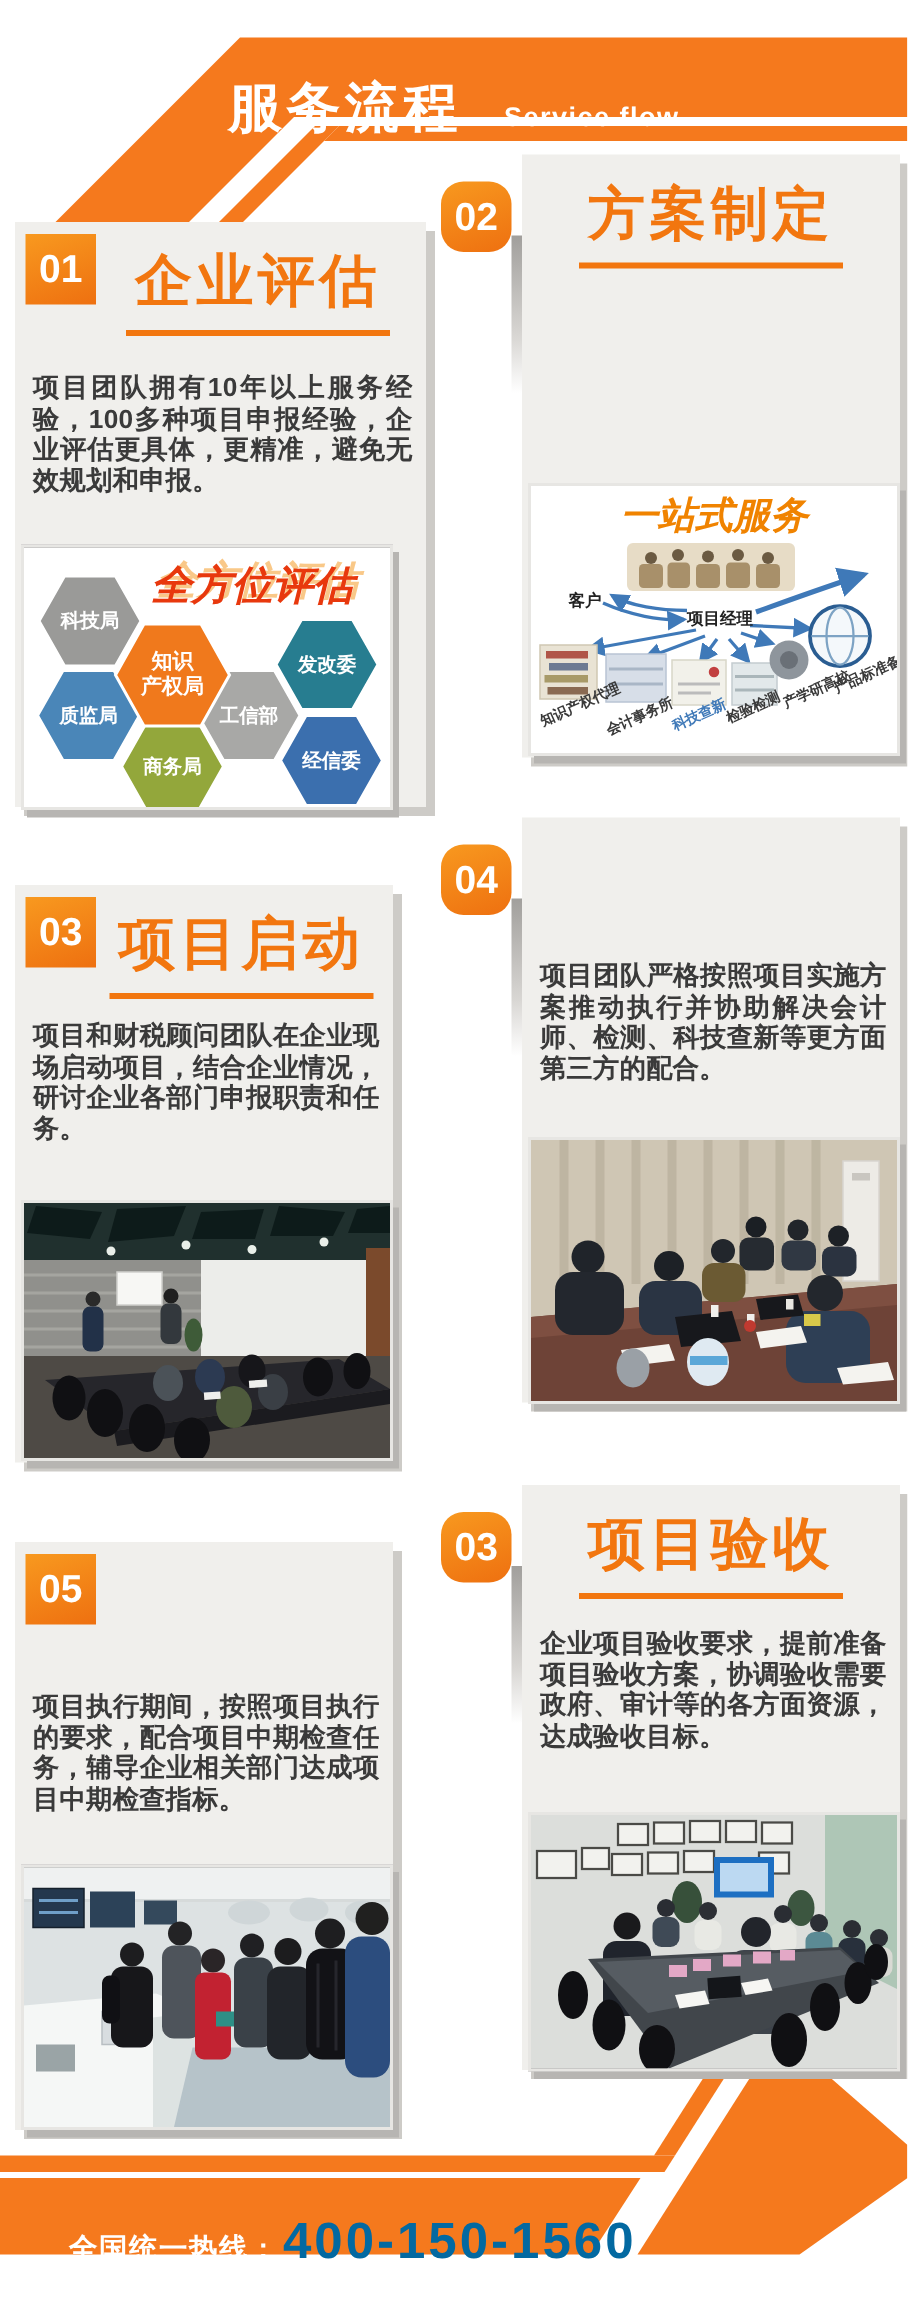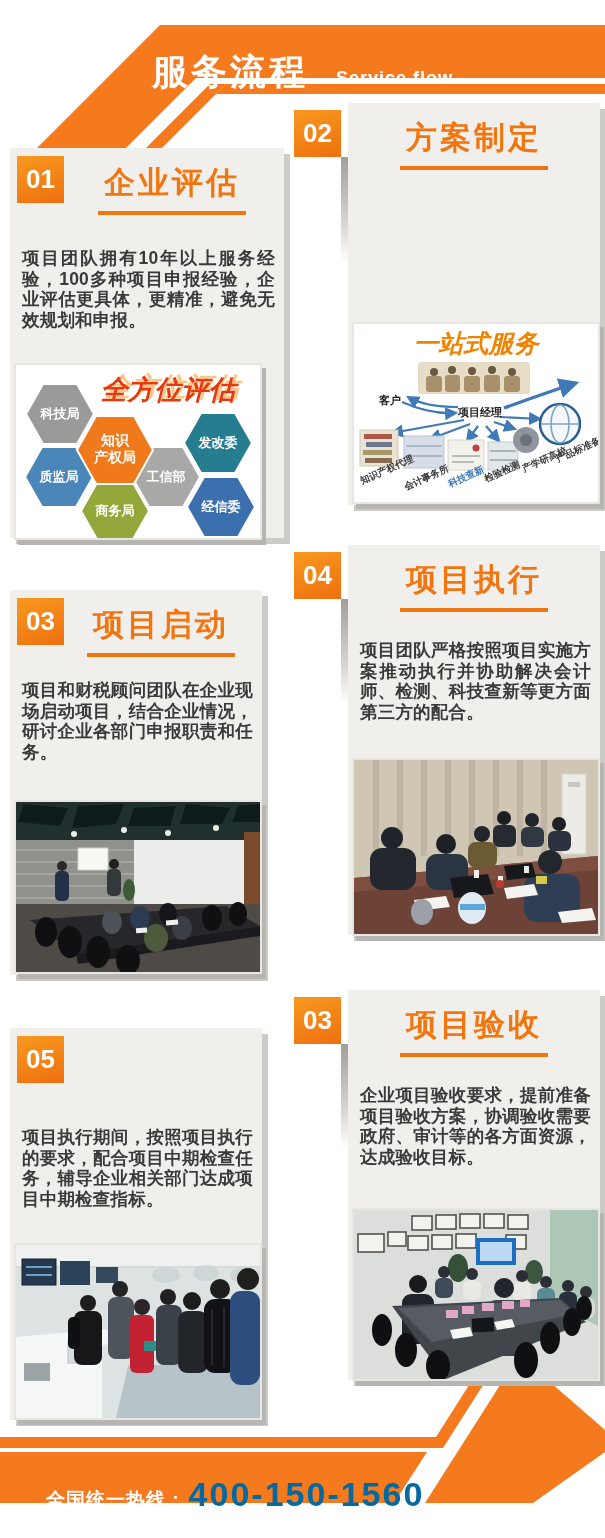--- a/index.html
+++ b/index.html
@@ -10,26 +10,26 @@
   .header-text{position:absolute;left:0;right:0;top:25px;height:54px;z-index:2;
                display:flex;align-items:baseline;justify-content:center;gap:28px;padding-top:8px;box-sizing:border-box;}
   .h-title{color:#fff;font-size:36px;font-weight:700;letter-spacing:3px;line-height:40px;}
   .h-sub{color:#fff;font-size:18px;font-weight:700;letter-spacing:1px;margin-top:35px;}
   
   .card{position:absolute;width:252px;background:#f0efec;box-shadow:6px 6px 0 #cdcbc7;z-index:1;}
   .badge{position:absolute;width:47px;height:47px;color:#fff;font-size:26px;font-weight:700;
          display:flex;align-items:center;justify-content:center;
          background:linear-gradient(160deg,#f8991f,#ee7010);}
   .card.left  .badge{left:7px;top:8px;}
-  .card.right .badge{left:-54px;top:7px;}
+  .card.right .badge{left:-54px;top:18px;border-radius:15px;}
   .badge-tail{position:absolute;left:-7px;top:54px;width:7px;height:105px;
               background:linear-gradient(180deg,#a19f9c,#d9d7d4 65%,rgba(217,215,212,0));}
   .title-row{position:absolute;top:14px;left:58px;right:8px;text-align:center;}
   .card.right .title-row{left:8px;}
-  .title-text{display:inline-block;font-size:31px;font-weight:700;color:#f2760f;
+  .title-text{display:inline-block;font-size:38px;font-weight:700;color:#f2760f;
               letter-spacing:3px;border-bottom:4px solid #f2760f;padding:0 6px 7px;}
   .desc{position:absolute;left:12px;right:9px;margin:0;font-size:17.5px;line-height:20.5px;
         font-weight:700;color:#3a3a3a;text-align:justify;letter-spacing:0.2px;}
   .media{position:absolute;left:4px;width:244px;margin:0;border:2px solid #e7e6e3;
          box-shadow:4px 5px 0 #b7b5b2;background:#a3a3a3;overflow:hidden;}
   .media svg{display:block;}
   
   .footer-text{position:absolute;left:46px;top:1455px;height:46px;z-index:2;
                display:flex;align-items:baseline;gap:9px;margin-top:20px;}
   .f-label{color:#fff;font-size:19px;font-weight:700;letter-spacing:1px;}
@@ -221,23 +221,20 @@
         <ellipse cx="166" cy="126" rx="10" ry="12" fill="#3a3f45"></ellipse>
         <rect x="150" y="118" width="12" height="5" fill="#efefec" transform="rotate(-4 156 120)"></rect>
         <rect x="120" y="126" width="11" height="5" fill="#efefec" transform="rotate(-4 125 128)"></rect>
       </svg>
     </figure>
   </section>
 
   <section class="card right" style="left:348px;top:545px;height:390px;">
     <div class="badge">04</div>
     <div class="badge-tail"></div>
-    <div class="title-row">
-      <span class="title-text">项目执行</span>
-    </div>
     <p class="desc" style="top:95px;">项目团队严格按照项目实施方案推动执行并协助解决会计师、检测、科技查新等更方面第三方的配合。</p>
     <figure class="media" style="top:213px;height:174px;">
       <svg width="244" height="174" viewBox="0 0 244 174">
         <rect width="244" height="174" fill="#cfc6b4"></rect>
         <g stroke="#b9b09c" stroke-width="6" opacity="0.75">
           <line x1="22" y1="0" x2="22" y2="96"></line>
             <line x1="46" y1="0" x2="46" y2="96"></line>
             <line x1="70" y1="0" x2="70" y2="96"></line>
             <line x1="94" y1="0" x2="94" y2="96"></line>
             <line x1="118" y1="0" x2="118" y2="96"></line>

